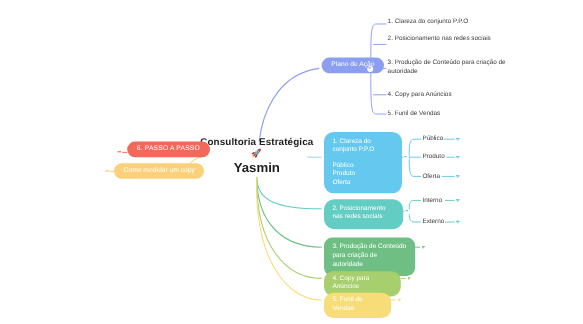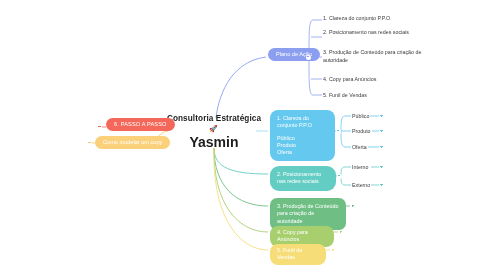--- a/index.html
+++ b/index.html
@@ -45,21 +45,21 @@
     color: #1c1c1c;
     letter-spacing: 0.1px;
     white-space: nowrap;
   }
   #root-emoji {
     font-size: 7px;
     line-height: 9px;
     margin-top: 1px;
   }
   #root-sub {
-    font-size: 14px;
+    font-size: 11px;
     font-weight: bold;
     color: #1c1c1c;
     margin-top: 1px;
   }
   
   .pill {
     border-radius: 9px;
     padding: 3px 8px;
     font-size: 5.6px;
     line-height: 7px;

